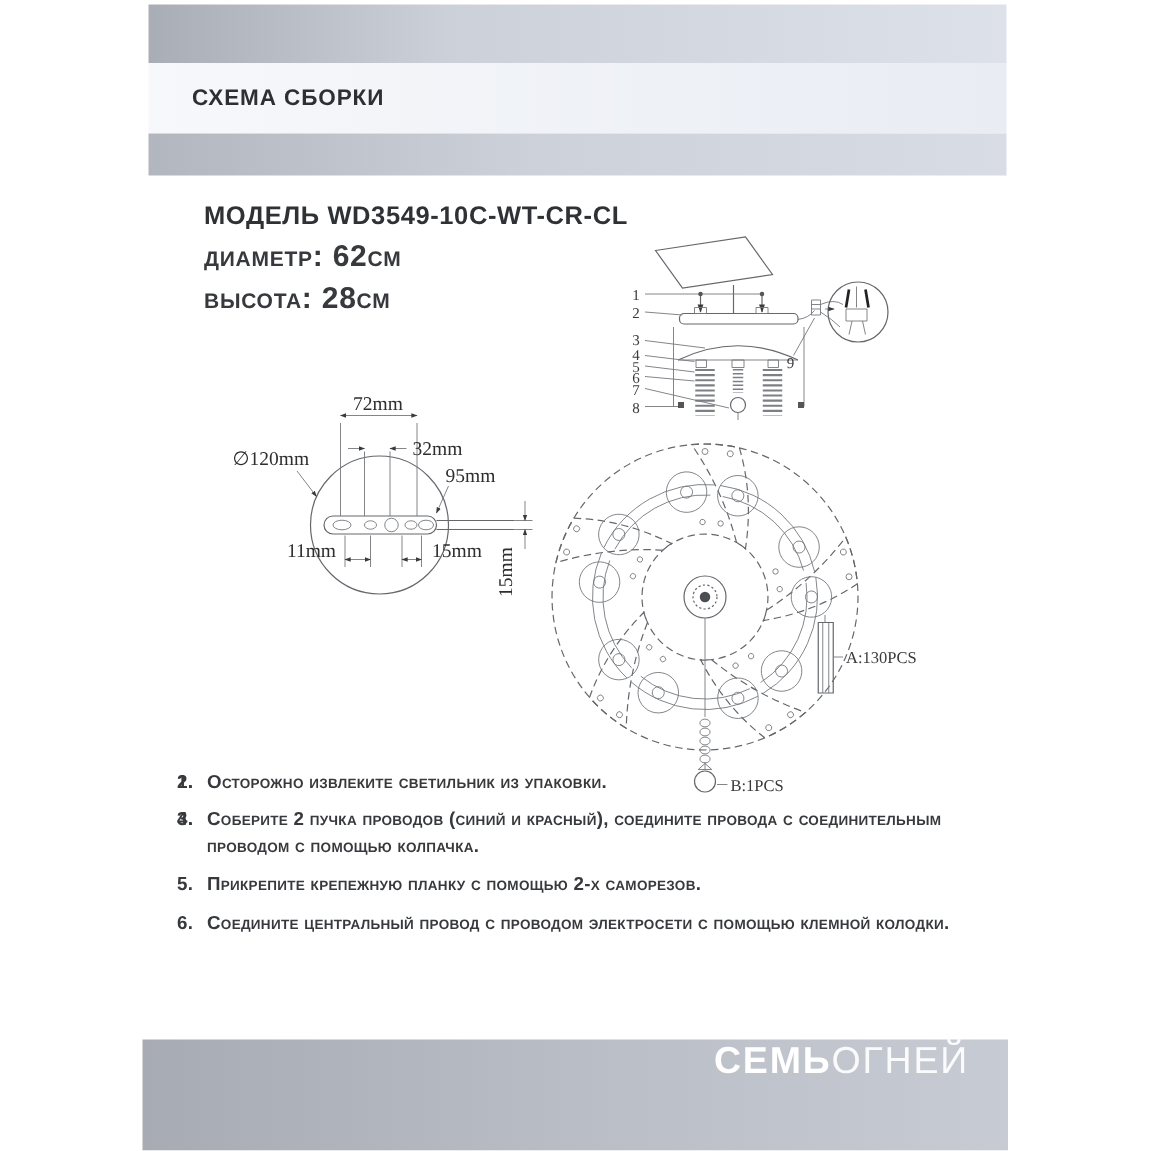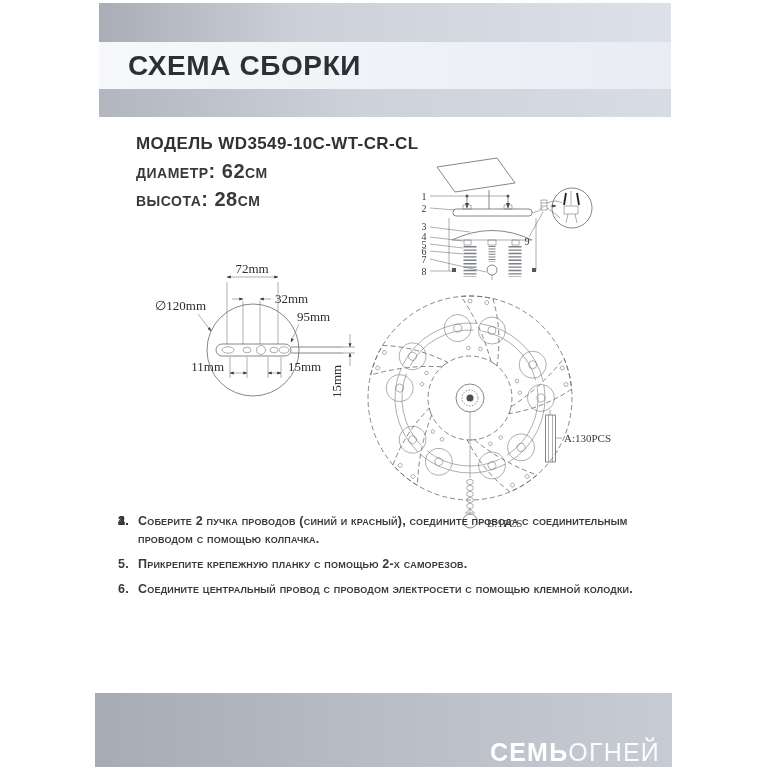--- a/index.html
+++ b/index.html
@@ -7,21 +7,21 @@
     width:767px;height:767px;position:relative;overflow:hidden;
     background:#ffffff;color:#333;
     font-family:"Liberation Sans",sans-serif;
   }
   
   .header{position:absolute;left:99px;top:3px;width:572px;}
   .band-top{height:39px;background:linear-gradient(90deg,#a9adb5 0%,#ccd1d9 35%,#dde1e9 100%);}
   .band-mid{height:47px;background:linear-gradient(90deg,#f7f8fb 0%,#eef1f6 60%,#e9ecf3 100%);
     display:flex;align-items:center;}
   .band-bot{height:28px;background:linear-gradient(90deg,#b2b6be 0%,#cdd2da 45%,#d8dce4 100%);}
-  .page-title{margin-left:29px;font-size:28px;font-weight:700;letter-spacing:.6px;color:#2d3033;}
+  .page-title{margin-left:29px;font-size:15px;font-weight:700;letter-spacing:.6px;color:#2d3033;}
   
   .model{position:absolute;left:136px;top:135px;line-height:1;}
   .model-name{font-size:17px;font-weight:700;letter-spacing:.4px;color:#2f3235;margin-bottom:9px;}
   .model-line{font-size:20px;font-weight:600;font-variant:small-caps;letter-spacing:.5px;color:#37393c;margin-bottom:8px;}
   
   .diagram{position:absolute;left:140px;top:150px;width:520px;height:420px;}
   .diagram path,.diagram line,.diagram circle,.diagram rect,.diagram ellipse,.diagram polygon,.diagram polyline{vector-effect:non-scaling-stroke;}
   .ln{stroke:#64686d;stroke-width:.8;fill:none;}
   .lnt{stroke:#74787d;stroke-width:.6;fill:none;}
   .dimtxt{font-family:"Liberation Serif",serif;font-size:13px;fill:#2e2e2e;}
@@ -31,21 +31,21 @@
   .instructions{position:absolute;left:118px;top:505px;width:552px;}
   .instr-title{font-size:18px;font-weight:700;letter-spacing:.3px;color:#2f3235;margin:0 0 19px 0;}
   .instr-list{list-style:none;margin:0;padding:0;max-width:549px;}
   .instr-list li{position:relative;padding-left:20px;margin-bottom:7px;
     font-size:12.5px;font-weight:600;font-variant:small-caps;letter-spacing:.2px;
     line-height:1.45;color:#37393c;}
   .instr-list .num{position:absolute;left:0;top:0;}
   
   .footer-band{position:absolute;left:95px;top:693px;width:577px;height:74px;box-sizing:border-box;
     background:linear-gradient(90deg,#a7abb3 0%,#b9bdc5 50%,#c7cbd3 100%);
-    display:flex;align-items:flex-end;justify-content:flex-end;padding-right:12px;}
+    display:flex;align-items:flex-start;justify-content:flex-end;padding-right:26px;}
   .brand{color:#ffffff;font-size:25px;letter-spacing:1.2px;white-space:nowrap;}
   .brand-bold{font-weight:800;}
   .brand-light{font-weight:400;opacity:.93;}
 </style>
 </head>
 <body>
 
 <div class="header">
   <div class="band-top"></div>
   <div class="band-mid">
@@ -243,20 +243,21 @@
   </g>
 </svg>
 
 <div class="instructions">
   <ol class="instr-list">
     <li>
       <span class="num">1.</span>
     </li>
     <li>
       <span class="num">2.</span>
+      <span>Осторожно извлеките светильник из упаковки.</span>
     </li>
     <li>
       <span class="num">3.</span>
     </li>
     <li>
       <span class="num">4.</span>
       <span>Соберите 2 пучка проводов (синий и красный), соедините провода с соединительным проводом с помощью колпачка.</span>
     </li>
     <li>
       <span class="num">5.</span>

